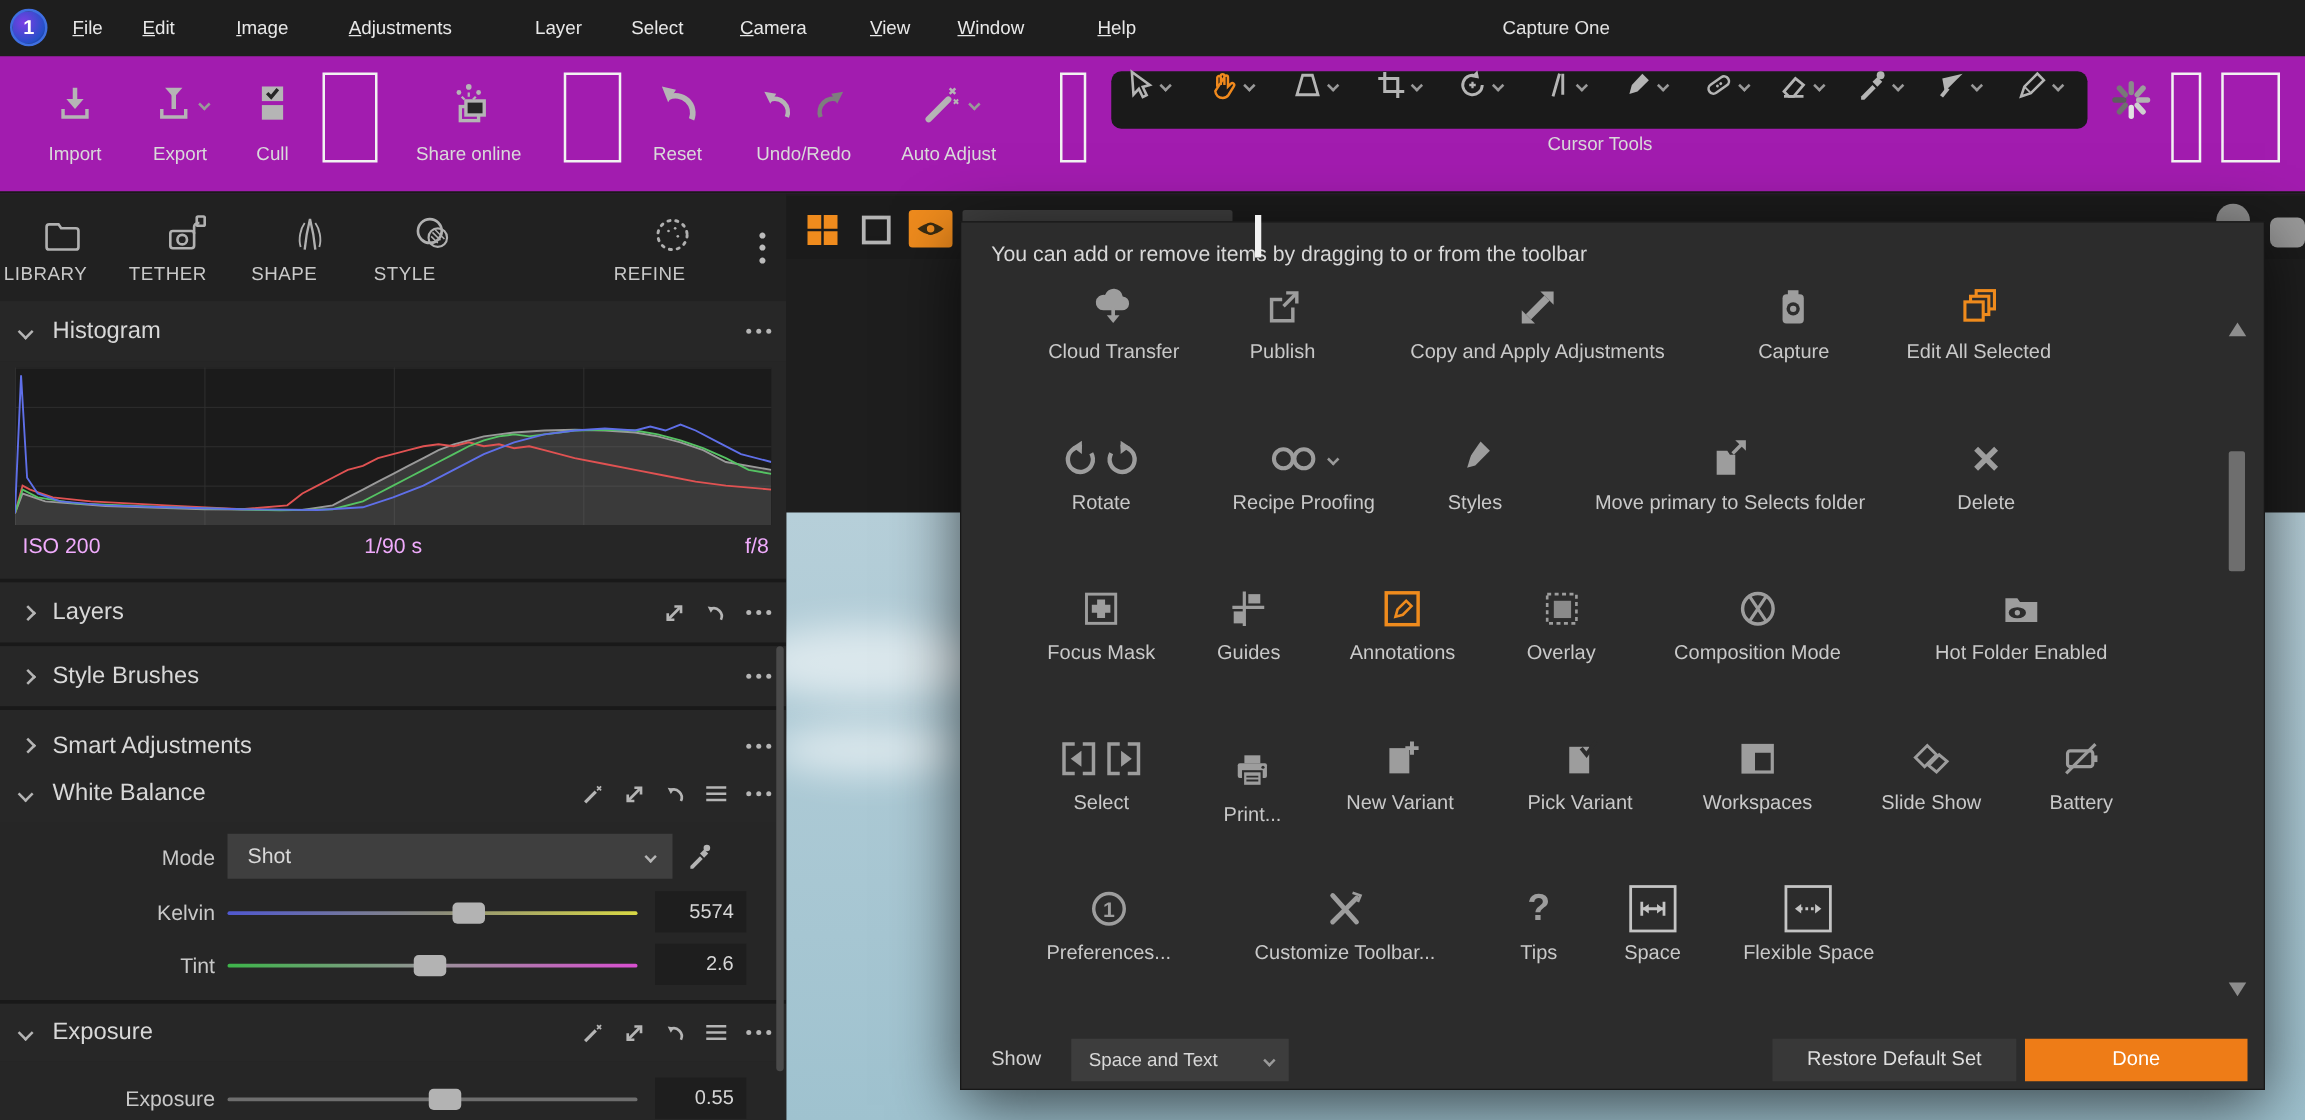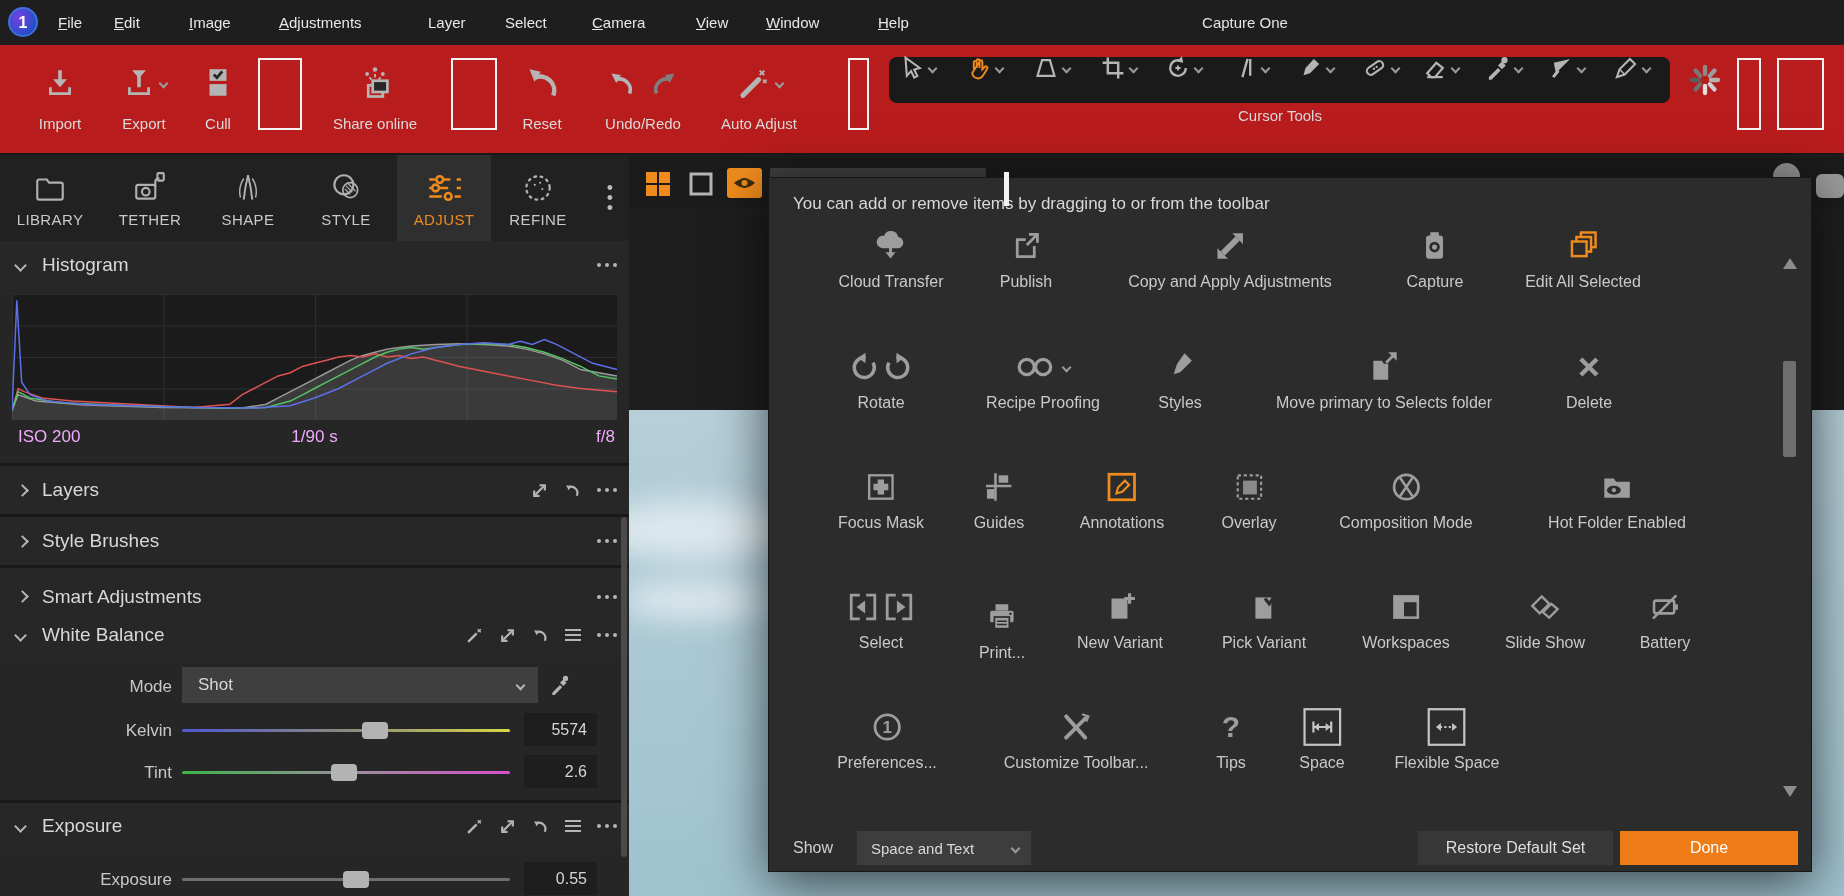--- a/index.html
+++ b/index.html
@@ -9,35 +9,35 @@
   
   .menubar{position:absolute;left:0;top:0;width:1844px;height:45px;background:#1e1e1e;}
   .logo{position:absolute;left:8px;top:7px;width:30px;height:30px;border-radius:50%;
     background:radial-gradient(circle at 35% 35%,#7b3fe4,#2450c8 70%,#0a1a4a);
     border:2px solid #3f6fe0;color:#fff;font-size:16px;font-weight:bold;text-align:center;line-height:27px;}
   .mitem{position:absolute;top:0;height:45px;line-height:45px;font-size:15px;color:#e8e8e8;padding:0 6px;display:inline-block;}
   .mitem.u::first-letter{text-decoration:underline;}
   .wtitle{position:absolute;top:0;left:1160px;width:170px;height:45px;line-height:45px;text-align:center;font-size:15px;color:#e3e3e3;}
 
   
-  .toolbar{position:absolute;left:0;top:45px;width:1844px;height:110px;background:#b91c1c;border-bottom:2px solid #191919;}
+  .toolbar{position:absolute;left:0;top:45px;width:1844px;height:110px;background:#a21caf;border-bottom:2px solid #191919;}
   .tbtn{position:absolute;top:10px;width:92px;text-align:center;}
   .tbtn .tic{height:56px;display:flex;align-items:center;justify-content:center;}
   .tbtn .tlb{font-size:15px;color:#dadada;margin-top:4px;white-space:nowrap;}
   .spacebox{position:absolute;border:2px solid #f2f2f2;background:transparent;}
   .chv{display:inline-block;width:7px;height:7px;border-right:2px solid #9a9a9a;border-bottom:2px solid #9a9a9a;transform:rotate(45deg);}
   .cursorbar{position:absolute;left:889px;top:12px;width:781px;height:46px;background:#1a1a1a;border-radius:8px;}
   .ctool{position:absolute;top:10px;display:flex;align-items:center;gap:4px;}
   .ctlabel{position:absolute;left:1080px;top:62px;width:400px;text-align:center;font-size:15px;color:#dadada;}
   .sparkle{position:absolute;left:1686px;top:16px;}
 
   
   .sidebar{position:absolute;left:0;top:155px;width:629px;height:741px;background:#262626;}
   .tabstrip{position:absolute;left:0;top:0;width:629px;height:86px;background:#212121;}
-  .tab{position:absolute;top:0;width:94px;height:86px;text-align:center;}
+  .tab{position:absolute;top:0;width:94px;height:86px;}
   .tab .ticn{height:50px;display:flex;align-items:flex-end;justify-content:center;}
   .tab .tl{font-size:15px;color:#c9c9c9;margin-top:6px;letter-spacing:.4px;}
   .tab.active{background:#2f2f2f;}
   .tab.active .tl{color:#ef8b1d;}
   .vdots{position:absolute;left:600px;top:28px;width:20px;color:#bbb;font-size:18px;line-height:10px;text-align:center;}
 
   .phdr{position:absolute;left:0;width:629px;background:#272727;display:flex;align-items:center;}
   .phdr .ptitle{font-size:19px;color:#d8d8d8;margin-left:42px;}
   .sep{position:absolute;left:0;width:629px;height:3px;background:#191919;}
   .chev-d{position:absolute;left:16px;width:9px;height:9px;border-right:2px solid #b5b5b5;border-bottom:2px solid #b5b5b5;transform:rotate(45deg);}
@@ -347,35 +347,20 @@
       <div class="tab" style="left:299px">
         <div class="ticn">
             <svg width="36" height="34" viewBox="0 0 34 32">
               <circle cx="15" cy="13" r="9" fill="none" stroke="#b0b0b0" stroke-width="2"></circle>
               <circle cx="21" cy="18" r="7" fill="none" stroke="#b0b0b0" stroke-width="1.6"></circle>
               <path d="M17 14l6 6M19 12l7 7M16 17l5 5" stroke="#b0b0b0" stroke-width="1.2"></path>
             </svg>
           </div>
         <div class="tl">STYLE</div>
       </div>
-      <div class="tab active" style="left:397px">
-        <div class="ticn">
-            <svg width="38" height="34" viewBox="0 0 36 32">
-              <g stroke="#ef8b1d" stroke-width="2.4" fill="none">
-                <path d="M4 8h6M18 8h6M30 8h4"></path>
-                <circle cx="14" cy="8" r="3.2"></circle>
-                <path d="M4 16h2M14 16h8M30 16h4"></path>
-                <circle cx="10" cy="16" r="3.2"></circle>
-                <path d="M4 24h12M28 24h6"></path>
-                <circle cx="22" cy="24" r="3.2"></circle>
-              </g>
-            </svg>
-          </div>
-        <div class="tl">ADJUST</div>
-      </div>
       <div class="tab" style="left:491px">
         <div class="ticn">
             <svg width="34" height="34" viewBox="0 0 32 32">
               <circle cx="16" cy="16" r="11" fill="none" stroke="#b0b0b0" stroke-width="2.2" stroke-dasharray="1.6 4.4" stroke-linecap="round"></circle>
               <circle cx="13" cy="13" r="1" fill="#b0b0b0"></circle>
               <circle cx="18" cy="11" r="1" fill="#b0b0b0"></circle>
               <circle cx="20" cy="17" r="1" fill="#b0b0b0"></circle>
             </svg>
           </div>
         <div class="tl">REFINE</div>

